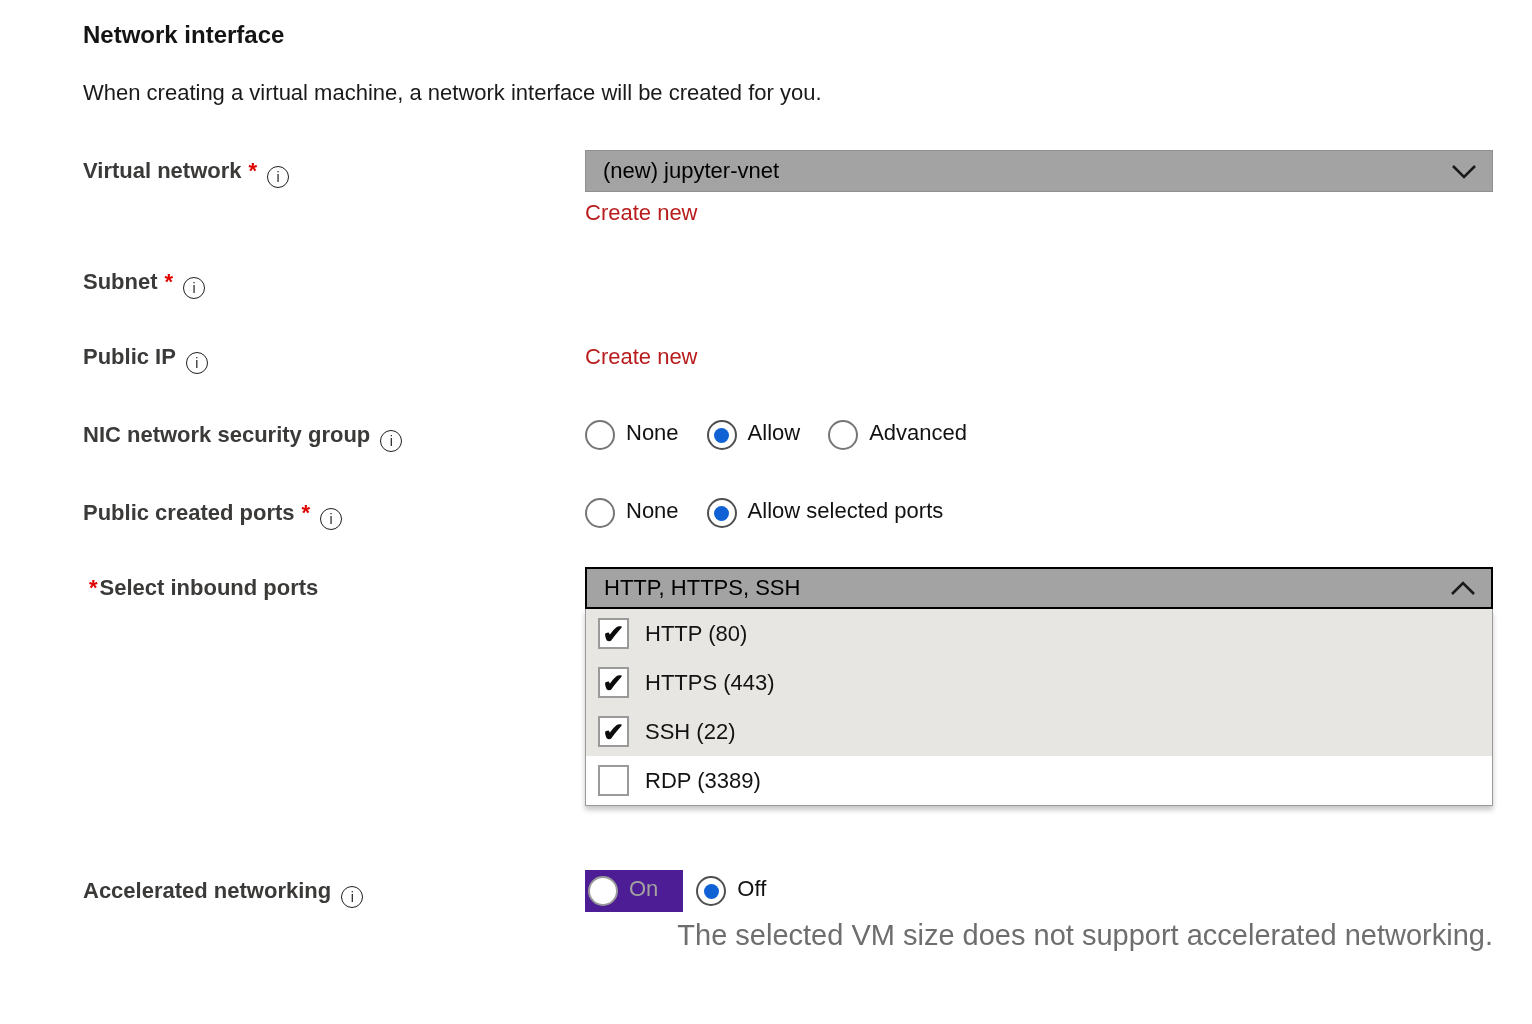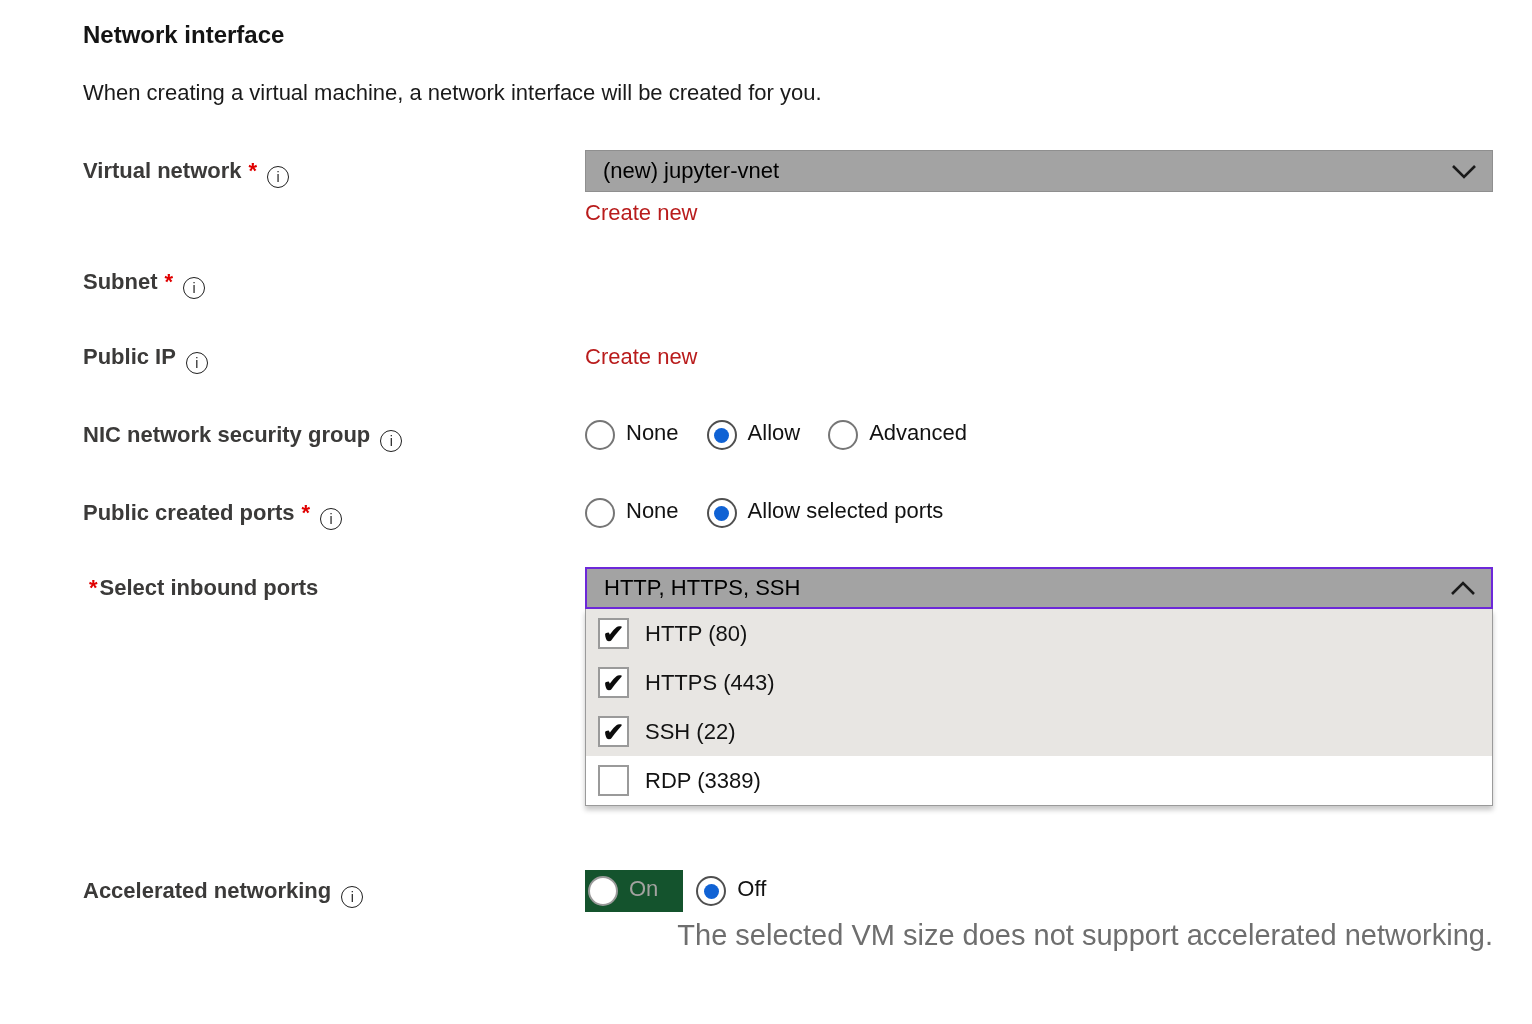--- a/index.html
+++ b/index.html
@@ -45,21 +45,21 @@
     line-height: 1; cursor: pointer; background: #fff;
   }
 
   .select-box {
     height: 42px; width: 100%;
     border: 1.5px solid #8f8f8f; background: #a3a3a3;
     display: flex; align-items: center; justify-content: space-between;
     padding: 0 15px 0 17px;
     font-size: 22px; color: #000; cursor: pointer;
   }
-  .select-box.focused { border: 2px solid #6d28d9; }
+  .select-box.focused { border: 2px solid #000000; }
   .chev { flex: 0 0 auto; margin-left: 12px; }
 
   .link {
     color: #b91c1c; font-size: 22px; margin-top: 8px;
     display: inline-block; text-decoration: none; cursor: pointer; line-height: 26px;
   }
 
   .radio-group { display: flex; align-items: center; min-height: 42px; gap: 28px; }
   .radio-group.accel { gap: 13px; }
   .radio-option { display: flex; align-items: flex-start; gap: 11px; cursor: pointer; }
@@ -67,21 +67,21 @@
     width: 30px; height: 30px; border: 2px solid #767676; border-radius: 50%;
     background: #fff; display: flex; align-items: center; justify-content: center;
     flex: 0 0 auto;
   }
   .radio.checked { border-color: #4f4f4f; }
   .radio.checked::after {
     content: ""; width: 15px; height: 15px; border-radius: 50%;
     background: #1062d4;
   }
   .radio-label { font-size: 22px; color: #121212; white-space: nowrap; }
-  .radio-option.disabled { background: #14532d; padding: 6px 25px 6px 3px; cursor: default; }
+  .radio-option.disabled { background: #4c1d95; padding: 6px 25px 6px 3px; cursor: default; }
   .radio-option.disabled .radio { border-color: #9a9a9a; }
   .radio-option.disabled .radio-label { color: #a3a2a0; }
 
   .ports-panel {
     border: 1.5px solid #9a9a9a; border-top: none; background: #fff;
     box-shadow: 0 4px 5px rgba(0,0,0,0.22);
   }
   .port-row {
     height: 49px; display: flex; align-items: center; gap: 16px;
     padding-left: 12px; font-size: 22px; color: #121212; cursor: pointer;

